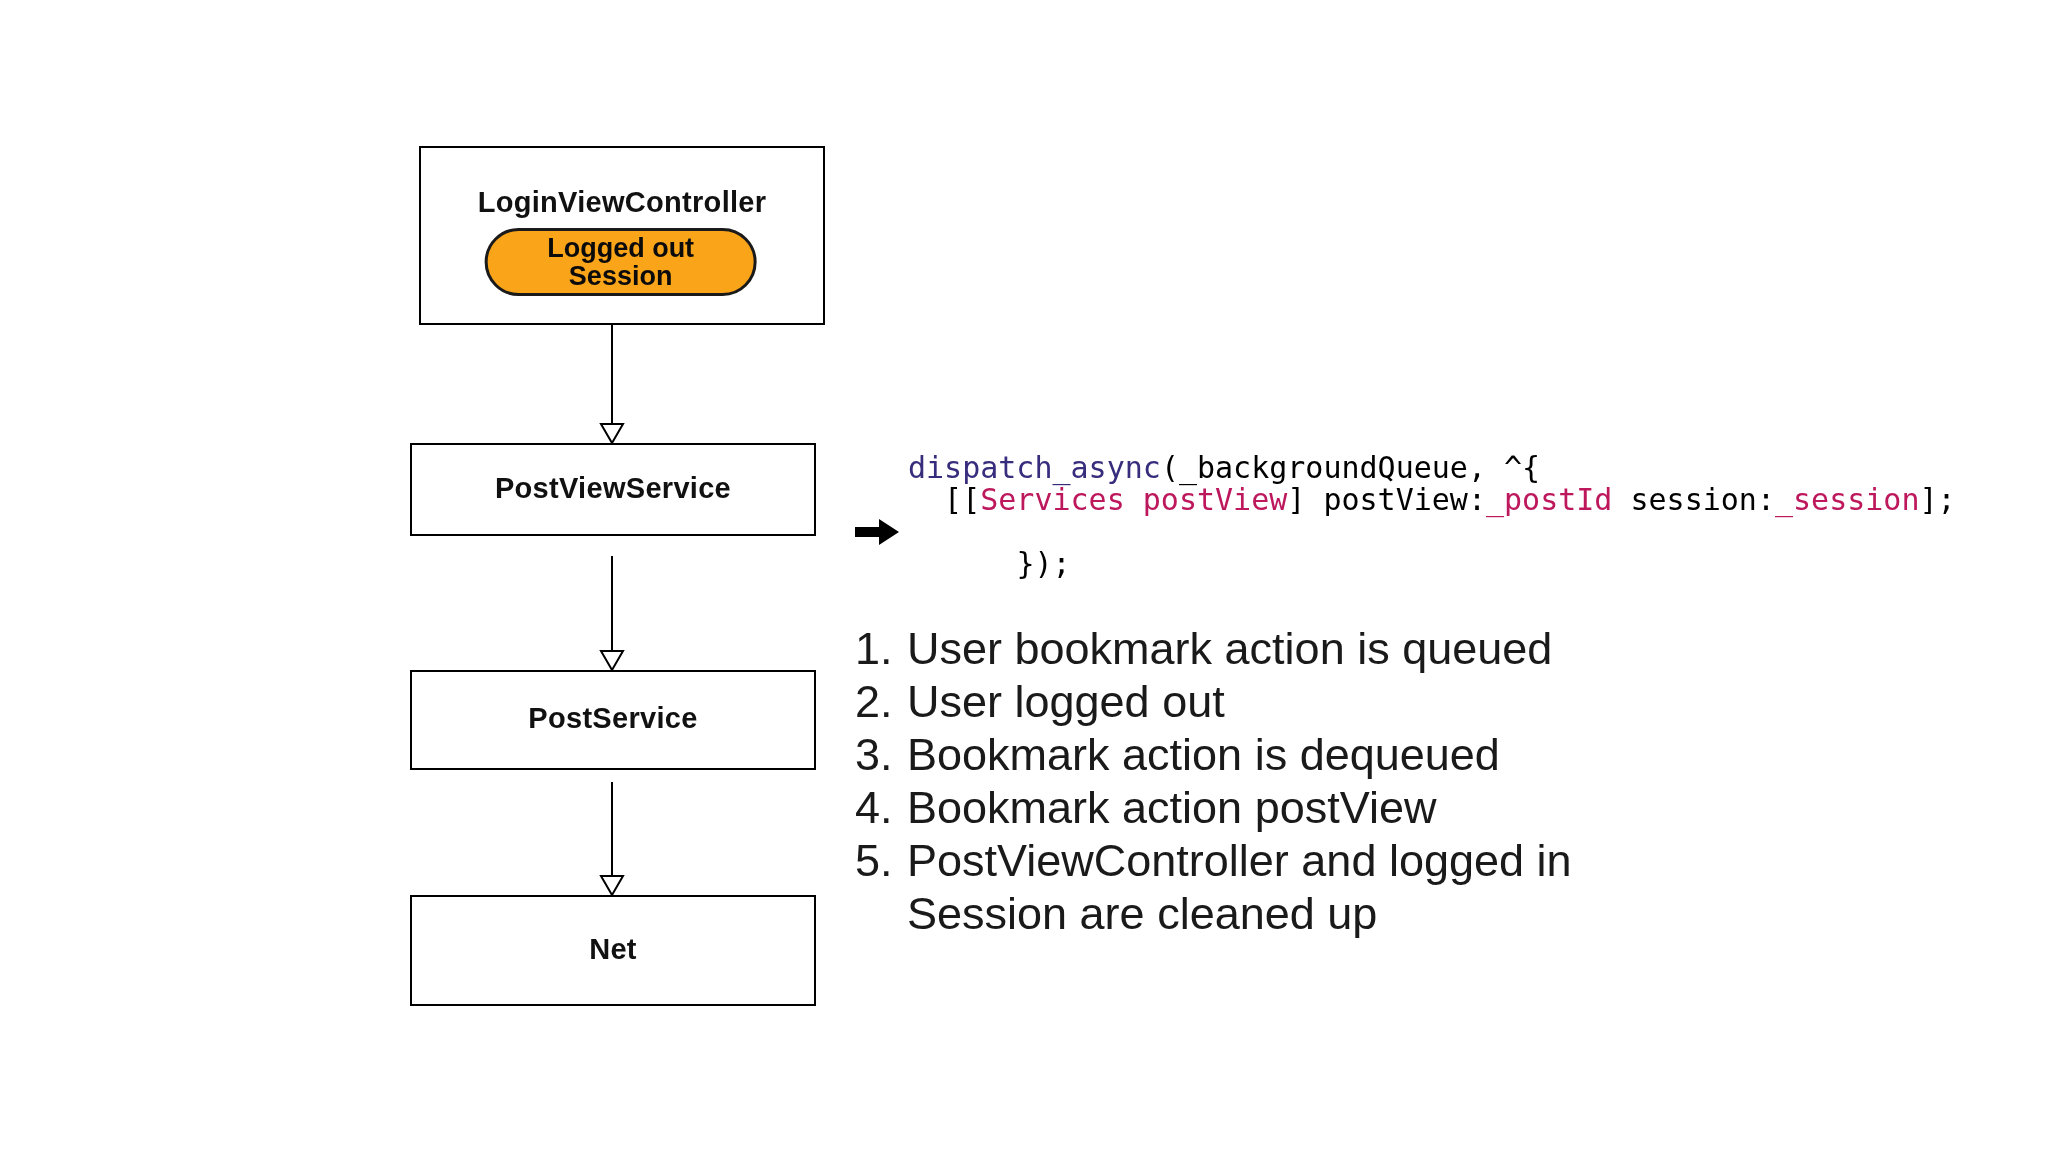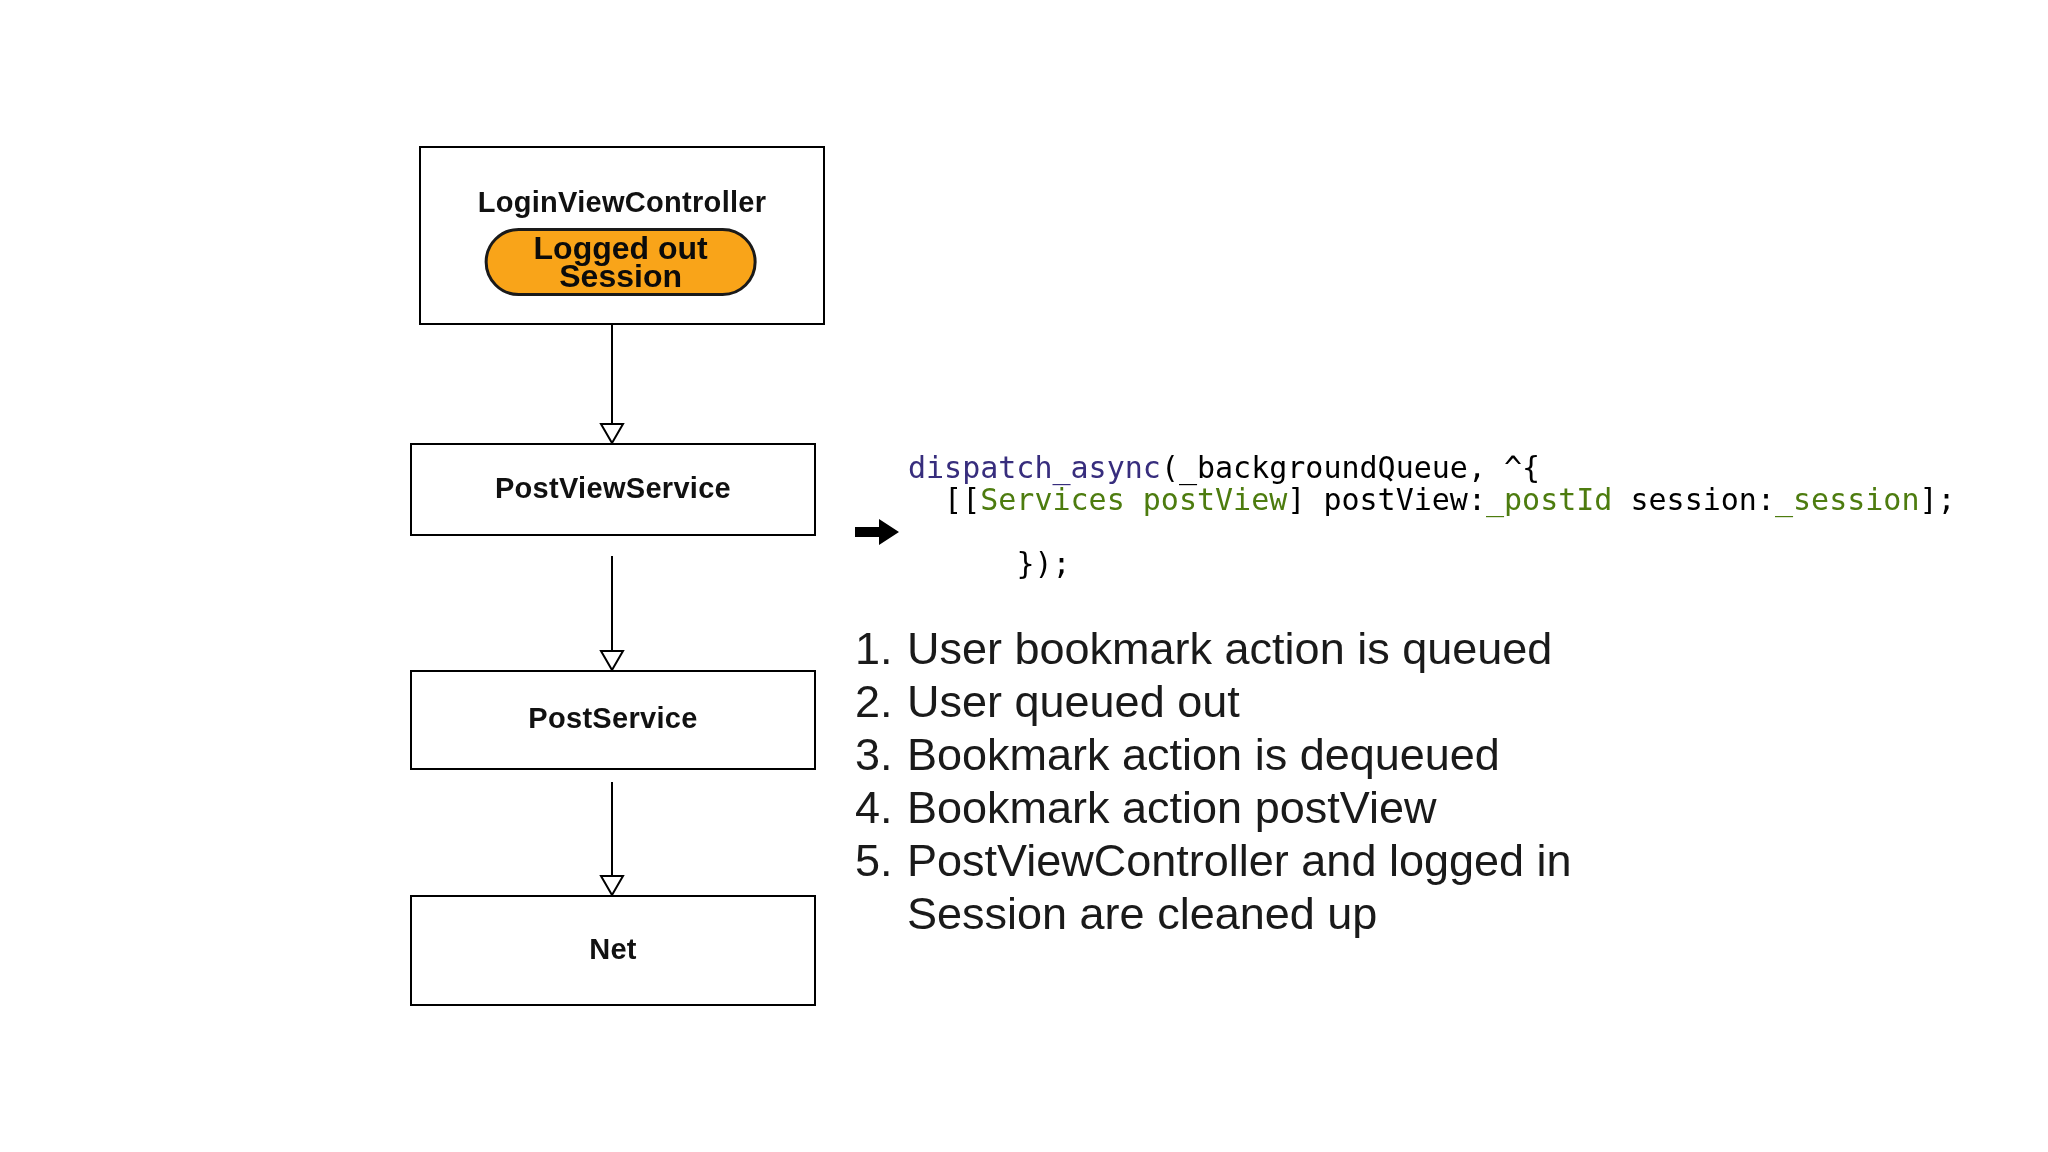--- a/index.html
+++ b/index.html
@@ -51,21 +51,21 @@
     box-sizing: border-box;
     display: flex;
     align-items: center;
     justify-content: center;
     text-align: center;
   }
   .pill span {
     display: block;
     width: 228px;
     font-weight: bold;
-    font-size: 32px;
+    font-size: 27px;
     line-height: 28px;
     color: #0b0b0b;
   }
 
   .flow-arrow { position: absolute; left: 598px; width: 28px; }
   .flow-arrow-1 { top: 325px; height: 119px; }
   .flow-arrow-2 { top: 556px; height: 115px; }
   .flow-arrow-3 { top: 782px; height: 114px; }
 
   
@@ -74,21 +74,21 @@
     left: 855px;
     top: 452px;
     font-family: "DejaVu Sans Mono", monospace;
     font-size: 30px;
     line-height: 32px;
     color: #000000;
   }
   .code-line { position: relative; padding-left: 53px; white-space: pre; }
   .tok { white-space: pre; }
   .tok-keyword { color: #372d7d; }
-  .tok-type { color: #4d7c0f; margin-top: 16px; }
+  .tok-type { color: #be185d; margin-top: 16px; }
   .pointer-arrow {
     position: absolute;
     left: 0;
     top: 3px;
     width: 44px;
     height: 26px;
   }
 
   
   .steps {
@@ -155,21 +155,21 @@
       </svg><span class="tok">});</span></div>
   </div>
 
   <div class="steps">
     <div class="step">
       <span class="step-number">1.</span>
       <span class="step-text">User bookmark action is queued</span>
     </div>
     <div class="step">
       <span class="step-number">2.</span>
-      <span class="step-text">User queued out</span>
+      <span class="step-text">User logged out</span>
     </div>
     <div class="step">
       <span class="step-number">3.</span>
       <span class="step-text">Bookmark action is dequeued</span>
     </div>
     <div class="step">
       <span class="step-number">4.</span>
       <span class="step-text">Bookmark action postView</span>
     </div>
     <div class="step">

